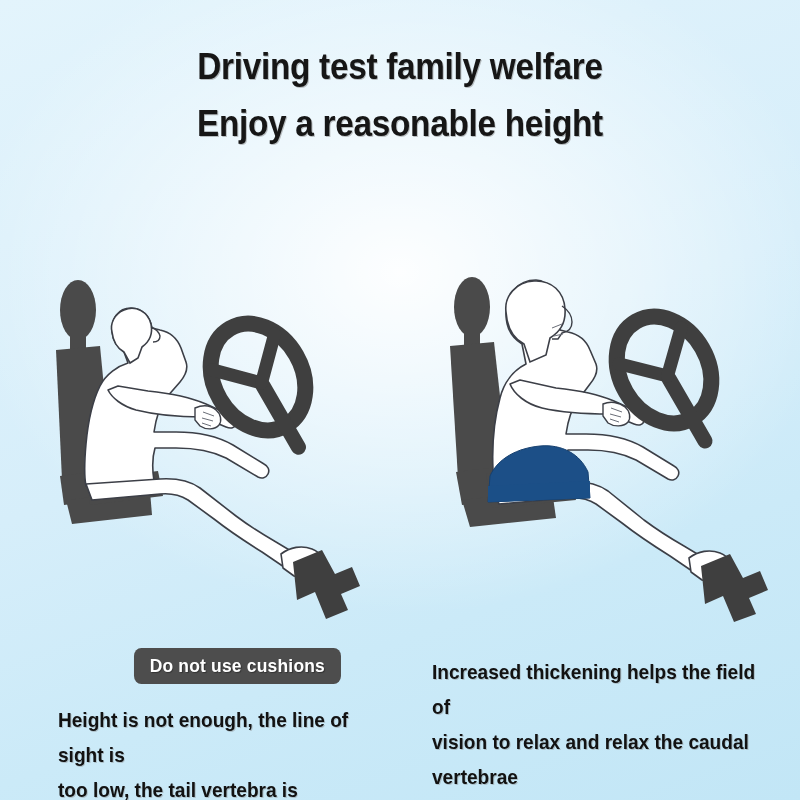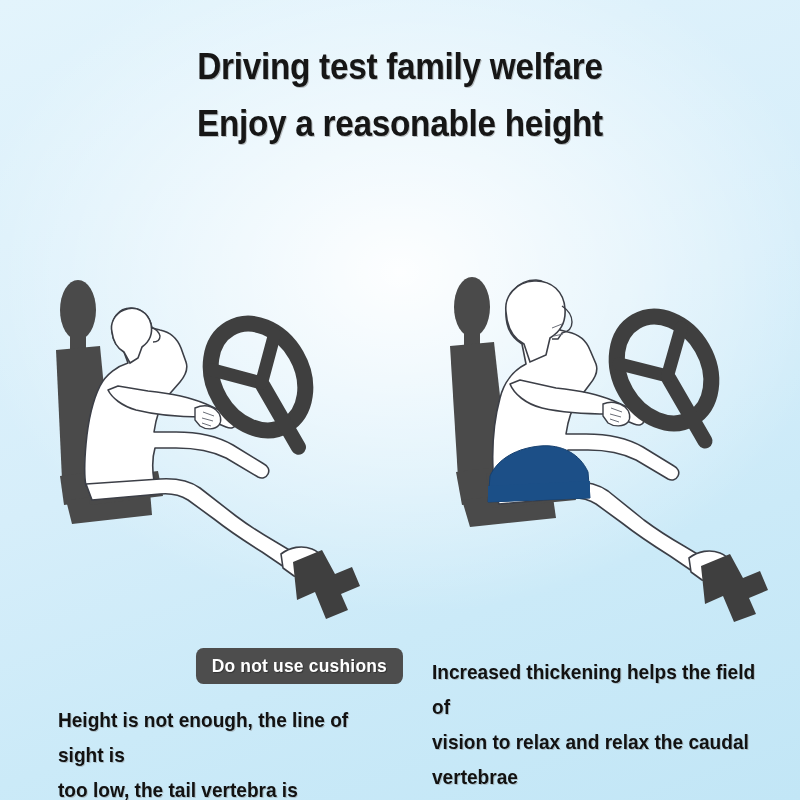--- a/index.html
+++ b/index.html
@@ -79,21 +79,21 @@
     padding: 8px 17px 9px 17px;
     border-radius: 8px;
     letter-spacing: 0.2px;
     transform: scaleX(0.92);
     text-shadow: 1px 1px 1px rgba(0,0,0,0.35);
     white-space: nowrap;
   }
   .badge.dark  { background: #4d4d4d; }
   .badge.blue  { background: #29a8e8; }
 
-  .badge-row { text-align: right; }
+  .badge-row { text-align: center; }
   .badge-row.left-row  { padding-left: 10px; }
   .badge-row.right-row { padding-left: 18px; }
 
   .caption-text {
     font-family: "Liberation Sans Narrow", "Liberation Sans", sans-serif;
     font-weight: bold;
     font-size: 20.5px;
     line-height: 35px;
     color: #121212;
     transform: scaleX(0.93);

